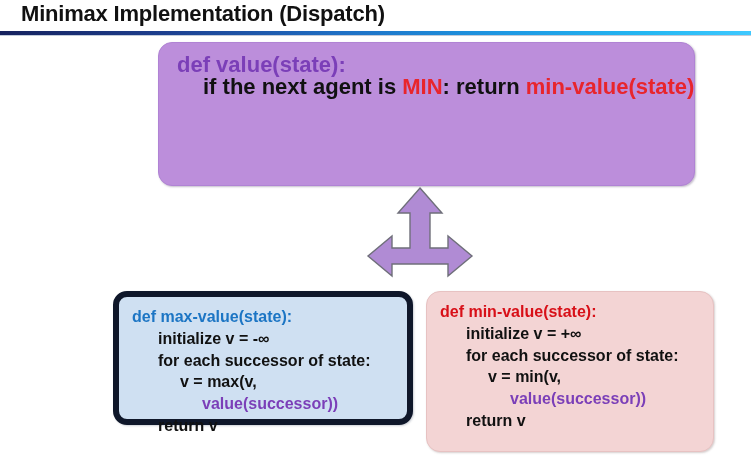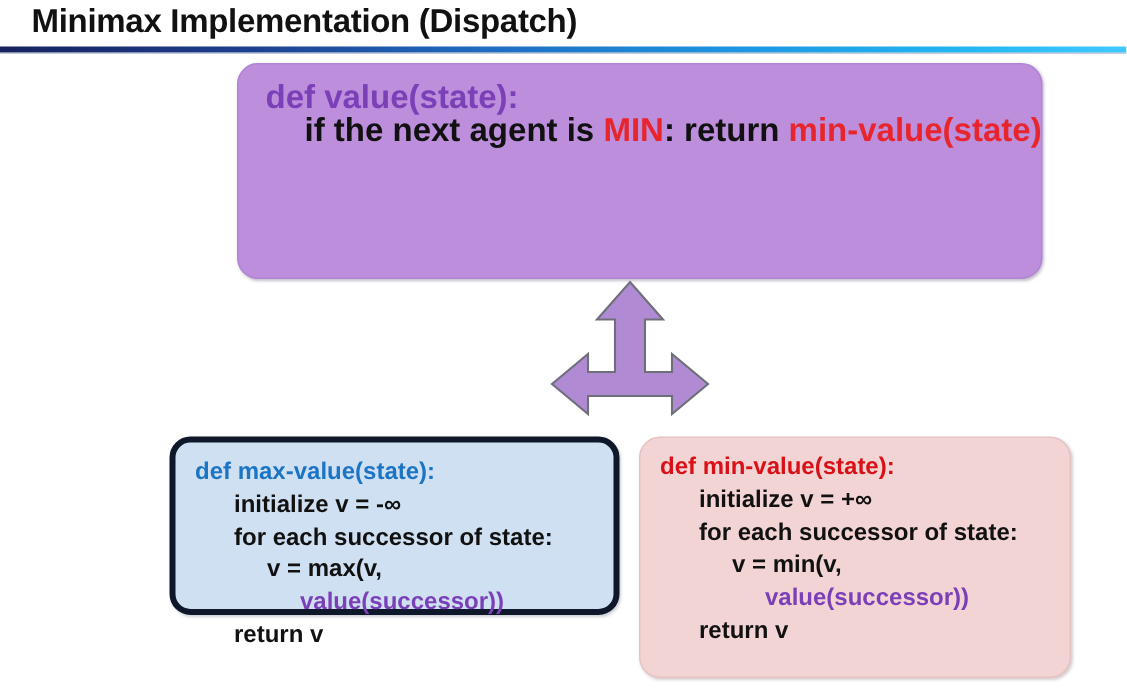--- a/index.html
+++ b/index.html
@@ -84,23 +84,23 @@
   }
   .tok-max { color: #1f8fd8; }
   .tok-min { color: #e8252c; }
   .tok-val { color: #7b3fb8; }
 
   
   #box-max {
     left: 113px;
     top: 291px;
     width: 300px;
-    height: 119px;
+    height: 134px;
     background: #cfe0f2;
-    border: 4px solid #0f172a;
+    border: 6px solid #0f172a;
     box-shadow: 1px 1px 2px rgba(90,100,120,0.3);
     padding: 9px 0 0 13px;
   }
   #box-max .line {
     font-size: 16px;
     line-height: 21.8px;
     color: #111111;
   }
   #box-max .sig { color: #1c75c4; font-weight: bold; }
 

